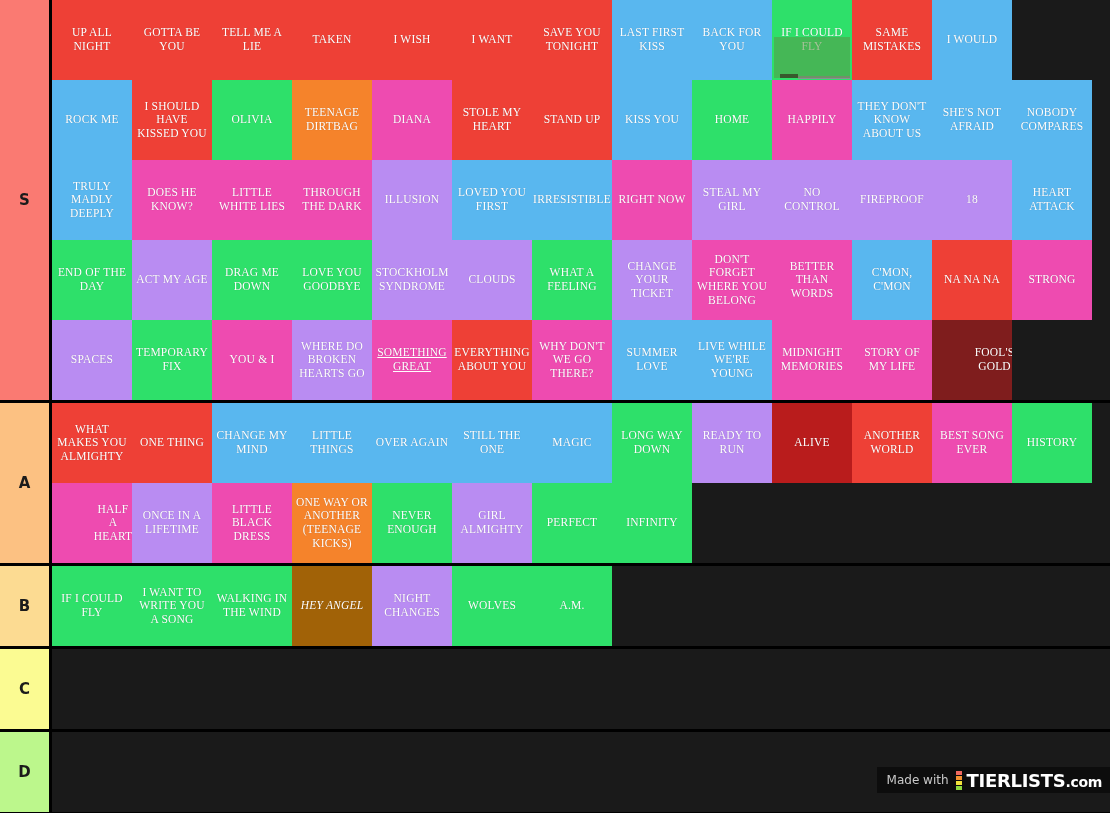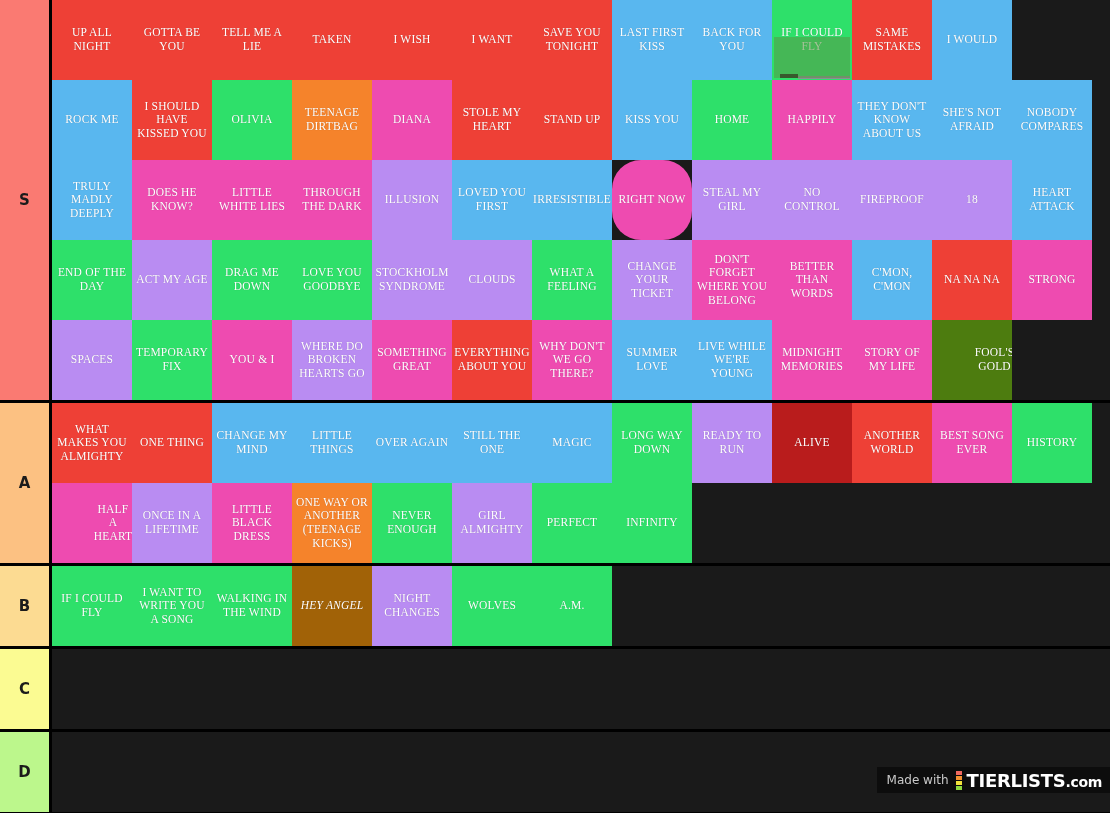--- a/index.html
+++ b/index.html
@@ -250,21 +250,21 @@
             </div>
             <div class="cell" style="background: rgb(185, 140, 242);">
               <span>ILLUSION</span>
             </div>
             <div class="cell" style="background: rgb(89, 183, 239);">
               <span>LOVED YOU FIRST</span>
             </div>
             <div class="cell" style="background: rgb(89, 183, 239);">
               <span>IRRESISTIBLE</span>
             </div>
-            <div class="cell" style="background: rgb(238, 75, 176); border-radius: 29px;">
+            <div class="cell" style="background: rgb(238, 75, 176);">
               <span>RIGHT NOW</span>
             </div>
             <div class="cell" style="background: rgb(185, 140, 242);">
               <span>STEAL MY GIRL</span>
             </div>
             <div class="cell" style="background: rgb(185, 140, 242);">
               <span>NO CONTROL</span>
             </div>
             <div class="cell" style="background: rgb(185, 140, 242);">
               <span>FIREPROOF</span>
@@ -323,42 +323,42 @@
             </div>
             <div class="cell" style="background: rgb(46, 224, 106);">
               <span>TEMPORARY FIX</span>
             </div>
             <div class="cell" style="background: rgb(238, 75, 176);">
               <span>YOU &amp; I</span>
             </div>
             <div class="cell" style="background: rgb(185, 140, 242);">
               <span>WHERE DO BROKEN HEARTS GO</span>
             </div>
-            <div class="cell" style="background: rgb(238, 75, 176);">
+            <div class="cell" style="background: rgb(238, 75, 176); text-decoration: underline;">
               <span>SOMETHING GREAT</span>
             </div>
             <div class="cell" style="background: rgb(238, 64, 54);">
               <span>EVERYTHING ABOUT YOU</span>
             </div>
             <div class="cell" style="background: rgb(238, 75, 176);">
               <span>WHY DON'T WE GO THERE?</span>
             </div>
             <div class="cell" style="background: rgb(89, 183, 239);">
               <span>SUMMER LOVE</span>
             </div>
             <div class="cell" style="background: rgb(89, 183, 239);">
               <span>LIVE WHILE WE'RE YOUNG</span>
             </div>
             <div class="cell" style="background: rgb(238, 75, 176);">
               <span>MIDNIGHT MEMORIES</span>
             </div>
             <div class="cell" style="background: rgb(238, 75, 176);">
               <span>STORY OF MY LIFE</span>
             </div>
-            <div class="cell" style="background: #4d7c0f; padding-left: 48px;">
+            <div class="cell" style="background: #7f1d1d; padding-left: 48px;">
               <span>FOOL'S GOLD</span>
             </div>
           </div>
         </div>
       </div>
       <div class="tier">
         <div class="tier-label" style="background: rgb(252, 193, 130);">A</div>
         <div class="tier-body">
           <div class="row">
             <div class="cell" style="background: rgb(238, 64, 54);">

